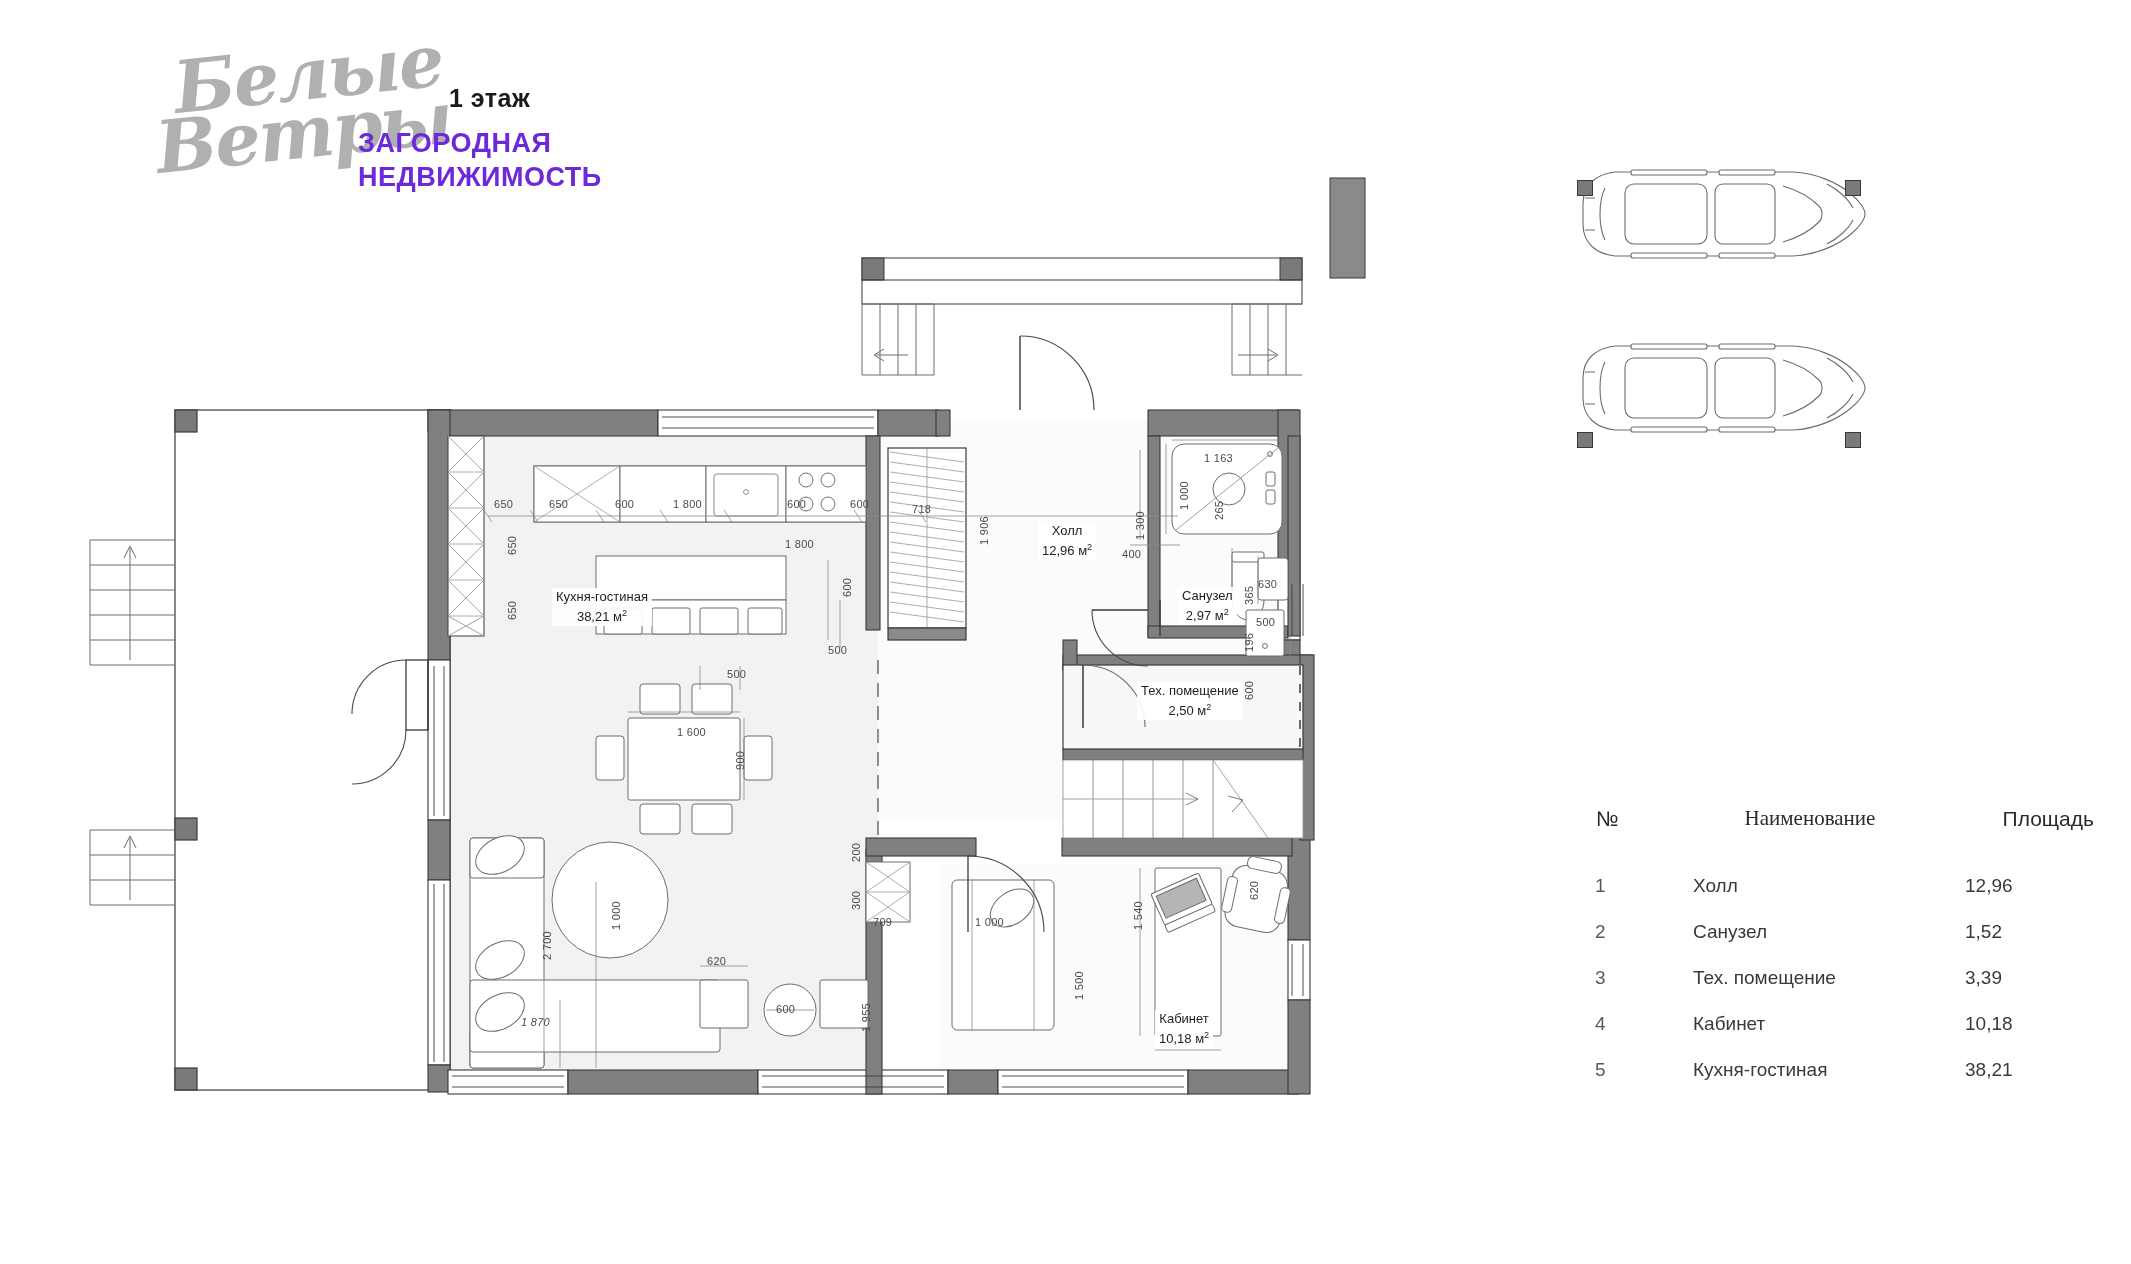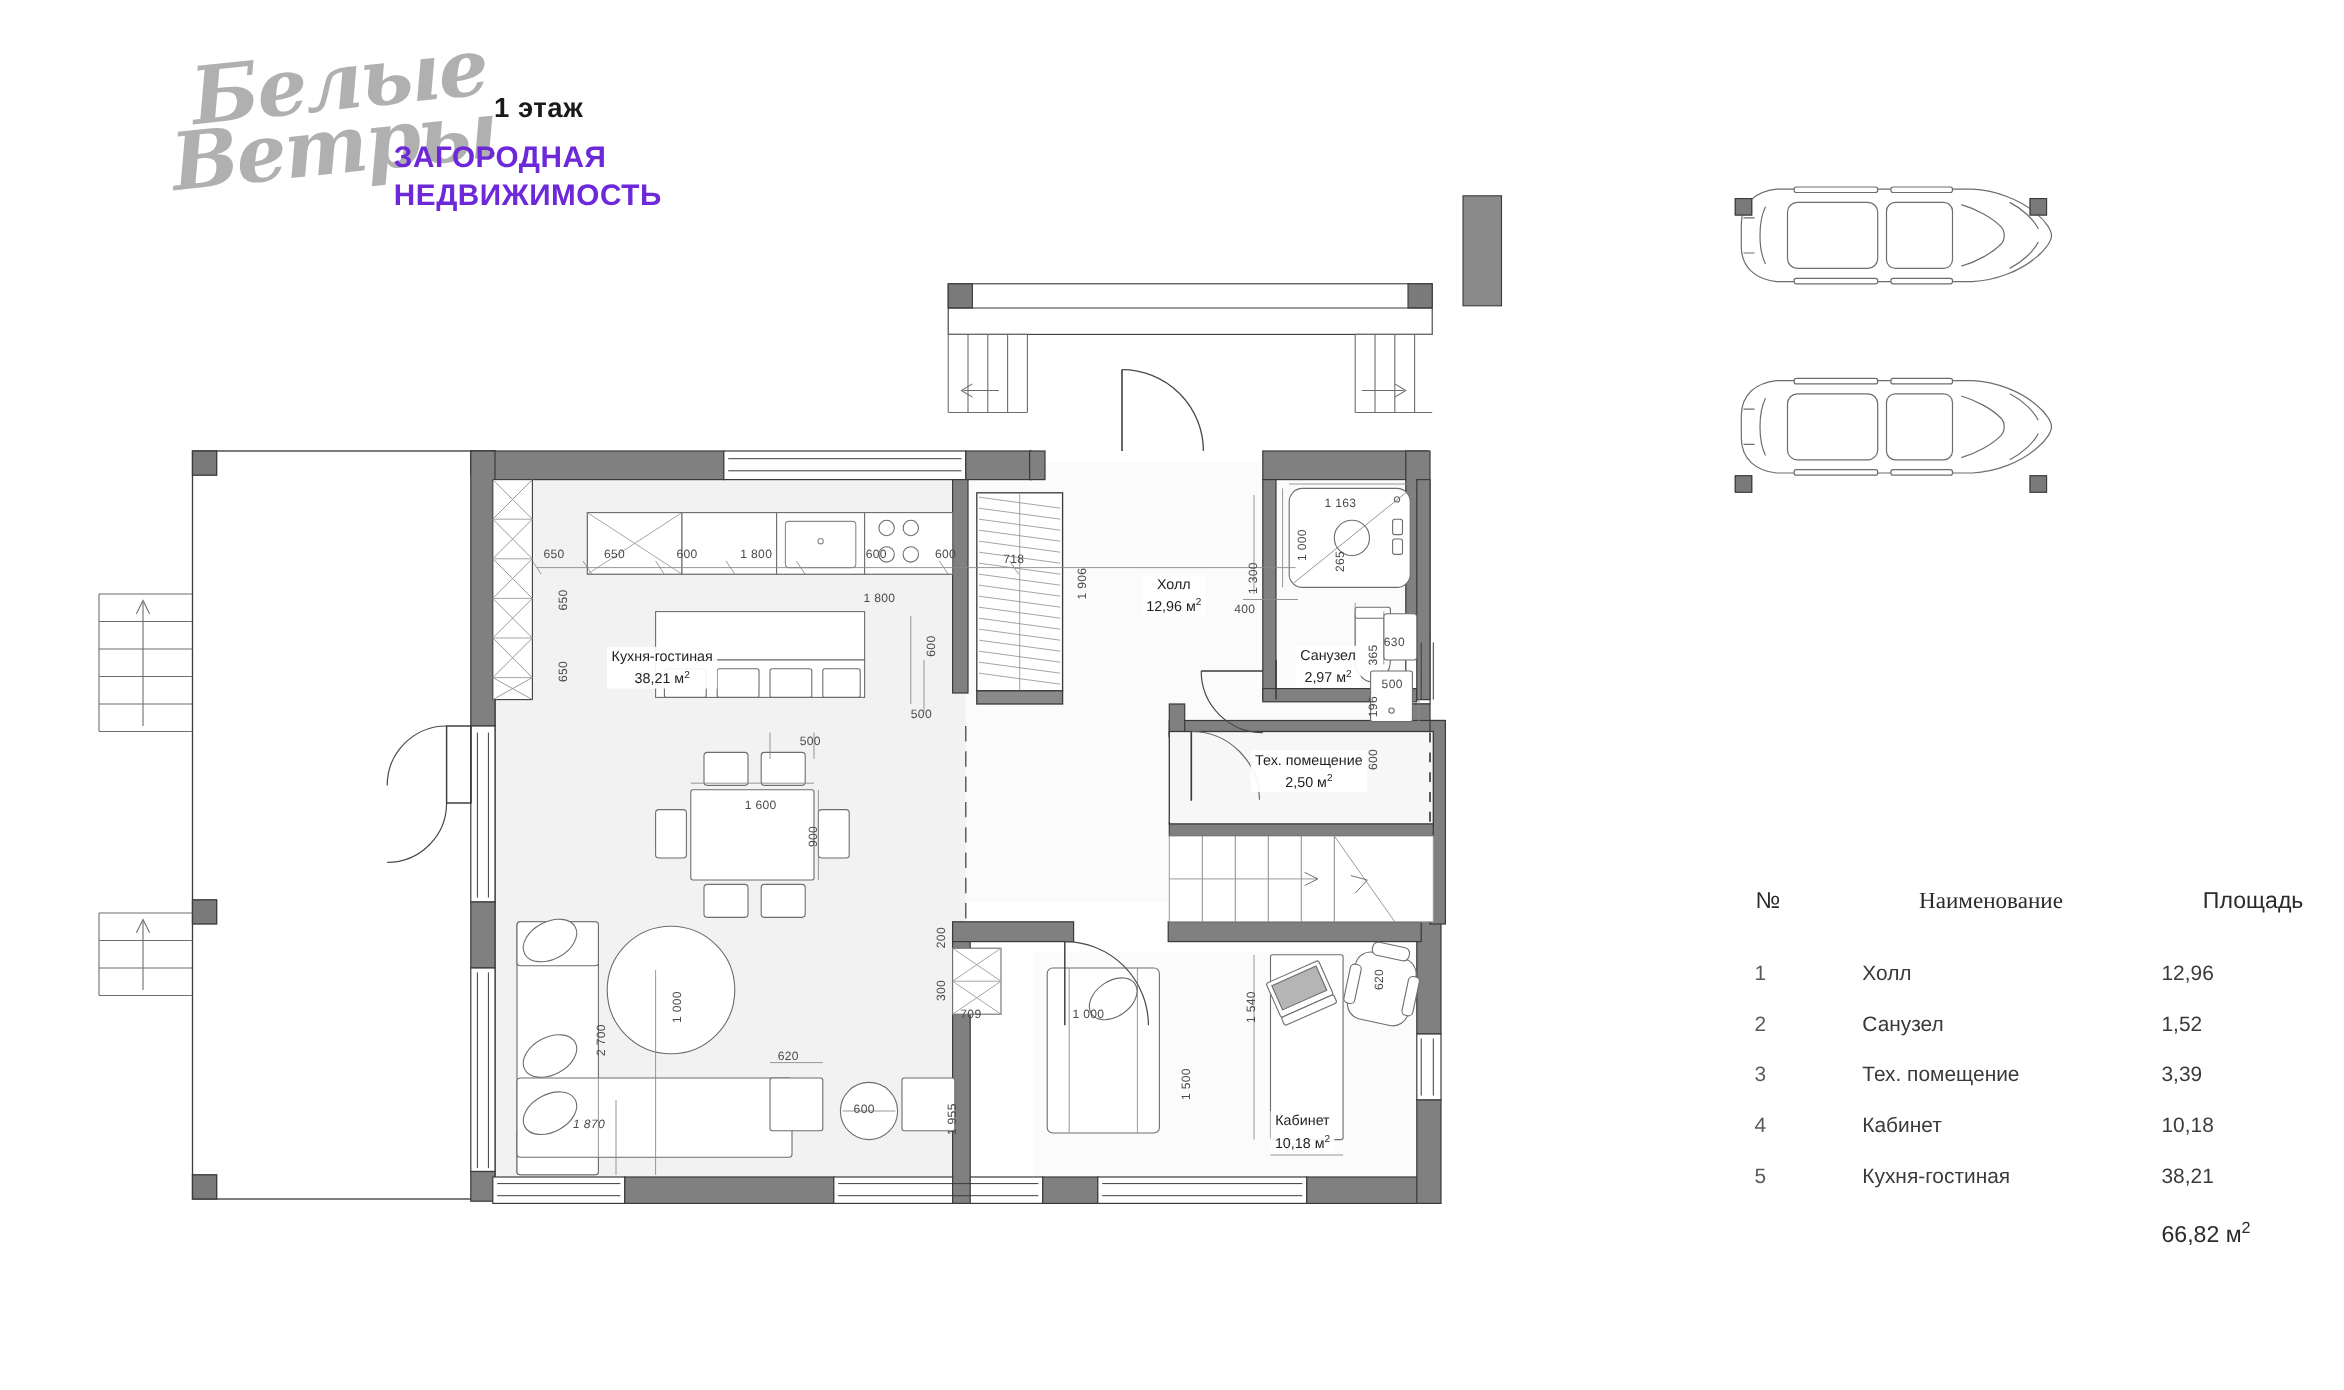--- a/index.html
+++ b/index.html
@@ -229,25 +229,20 @@
         <tr>
           <td class="c-num">4</td>
           <td class="c-name">Кабинет</td>
           <td class="c-area">10,18</td>
         </tr>
         <tr>
           <td class="c-num">5</td>
           <td class="c-name">Кухня-гостиная</td>
           <td class="c-area">38,21</td>
         </tr>
-        <tr class="total-row">
-          <td class="c-num"></td>
-          <td class="c-name"></td>
-          <td class="c-area">66,82 м<sup>2</sup></td>
-        </tr>
       </tbody>
     </table>
   </div>
 
   <div id="plan">
     <svg width="2131" height="1264" viewBox="0 0 2131 1264">
 
       <defs>
         <pattern id="hatch" width="8" height="8" patternUnits="userSpaceOnUse" patternTransform="rotate(45)">
           <line x1="0" y1="0" x2="0" y2="8" stroke="#9a9a9a" stroke-width="0.7"></line>

